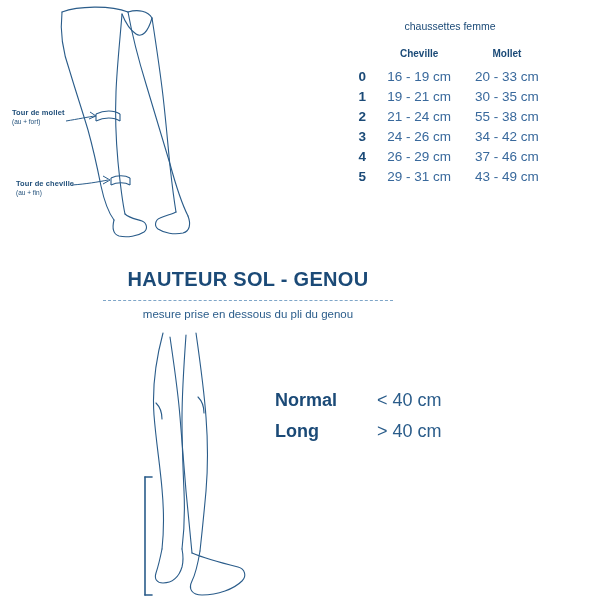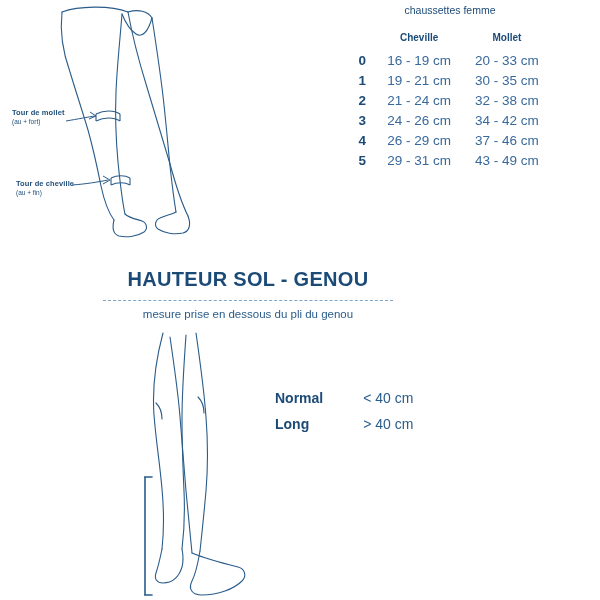--- a/index.html
+++ b/index.html
@@ -61,21 +61,21 @@
     font-size: 19px;
     font-weight: bold;
     color: #1b4a77;
     margin-top: 10px;
     letter-spacing: 0.2px;
   }
   .guide-sub {
     text-align: center;
     font-size: 10.5px;
     color: #1b4a77;
-    margin-top: 4px;
+    margin-top: 20px;
   }
   .size-table {
     margin: 16px auto 0 auto;
     border-collapse: collapse;
     font-size: 13.5px;
     color: #2a5c8a;
   }
   .size-table th {
     font-weight: bold;
     font-size: 10px;
@@ -135,21 +135,21 @@
     position: absolute;
     left: 100px;
     top: 325px;
     width: 200px;
     height: 275px;
   }
   .length-table {
     position: absolute;
     left: 275px;
     top: 385px;
-    font-size: 14px;
+    font-size: 18px;
     color: #2a5c8a;
     border-collapse: collapse;
   }
   .length-table td {
     padding: 5px 0;
     white-space: nowrap;
   }
   .length-table td.lbl {
     font-weight: bold;
     color: #1b4a77;
@@ -235,21 +235,21 @@
           <td class="val">20 - 33 cm</td>
         </tr>
         <tr>
           <td class="idx">1</td>
           <td class="val">19 - 21 cm</td>
           <td class="val">30 - 35 cm</td>
         </tr>
         <tr>
           <td class="idx">2</td>
           <td class="val">21 - 24 cm</td>
-          <td class="val">32 - 38 cm</td>
+          <td class="val">55 - 38 cm</td>
         </tr>
         <tr>
           <td class="idx">3</td>
           <td class="val">24 - 26 cm</td>
           <td class="val">34 - 42 cm</td>
         </tr>
         <tr>
           <td class="idx">4</td>
           <td class="val">26 - 29 cm</td>
           <td class="val">37 - 46 cm</td>

